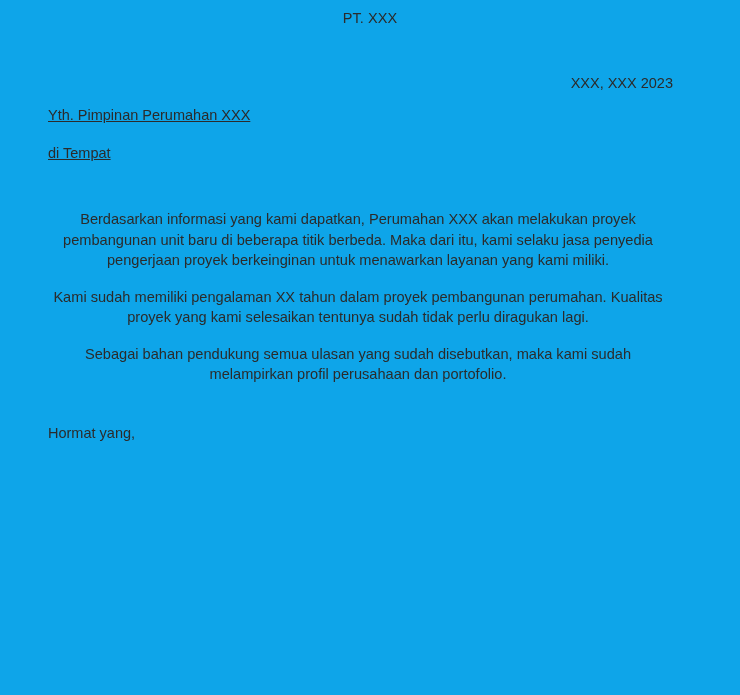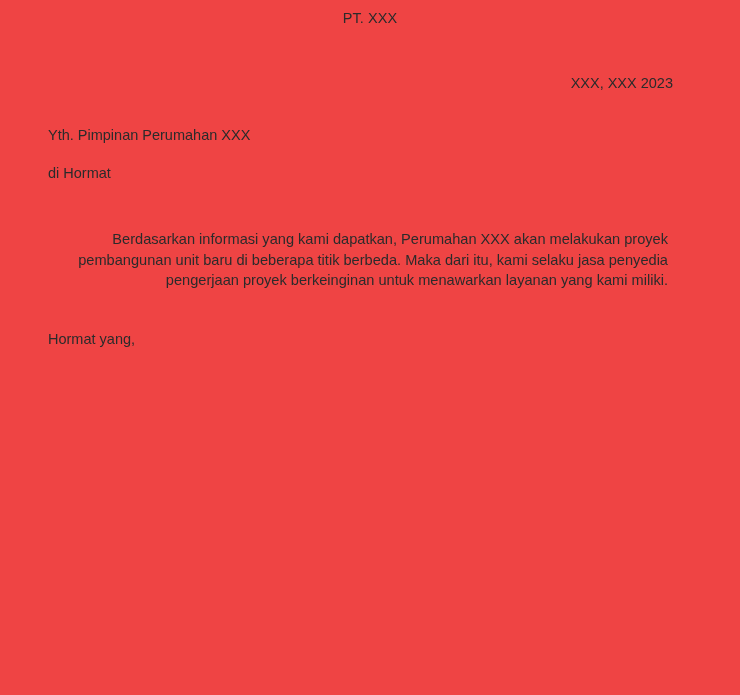--- a/index.html
+++ b/index.html
@@ -13,21 +13,21 @@
     overflow: hidden;
     font-family: "Liberation Sans", sans-serif;
     color: #262626;
     -webkit-font-smoothing: antialiased;
   }
 
   .page {
     position: relative;
     width: 740px;
     height: 695px;
-    background: #ef4444;
+    background: #0ea5e9;
     box-sizing: border-box;
   }
 
   
   .letterhead {
     width: 100%;
     text-align: center;
     padding-top: 8px;
   }
   .letterhead-line {
@@ -51,38 +51,39 @@
     color: #2b2b2b;
   }
 
   
   .content {
     padding-left: 48px;
     padding-right: 70px;
   }
 
   .recipient {
-    margin-top: 32px;
+    margin-top: 12px;
     font-size: 14.5px;
     line-height: 20px;
     color: #2b2b2b;
+    text-decoration: underline;
   }
   .recipient .addressee { margin-bottom: 18px; }
 
   .paragraphs {
     margin-top: 46px;
   }
   .para {
     font-family: "Liberation Sans Narrow", "Liberation Sans", sans-serif;
     font-stretch: condensed;
     font-size: 14.6px;
     line-height: 20.5px;
     color: #2b2b2b;
     margin: 0 0 16px 0;
-    text-align: right;
+    text-align: center;
     max-width: 620px;
   }
   .para:last-child { margin-bottom: 0; }
 
   .closing {
     margin-top: 38px;
     font-size: 14.5px;
     line-height: 20px;
     color: #2b2b2b;
   }
@@ -98,25 +99,27 @@
   <div class="letterhead">
     <div class="letterhead-line company">PT. XXX</div>
   </div>
 
   <div class="date-row">XXX, XXX 2023</div>
 
   <div class="content">
 
     <div class="recipient">
       <div class="addressee">Yth. Pimpinan Perumahan XXX</div>
-      <div class="location">di Hormat</div>
+      <div class="location">di Tempat</div>
     </div>
 
     <div class="paragraphs">
       <p class="para">Berdasarkan informasi yang kami dapatkan, Perumahan XXX akan melakukan proyek pembangunan unit baru di beberapa titik berbeda. Maka dari itu, kami selaku jasa penyedia pengerjaan proyek berkeinginan untuk menawarkan layanan yang kami miliki.</p>
+      <p class="para">Kami sudah memiliki pengalaman XX tahun dalam proyek pembangunan perumahan. Kualitas proyek yang kami selesaikan tentunya sudah tidak perlu diragukan lagi.</p>
+      <p class="para">Sebagai bahan pendukung semua ulasan yang sudah disebutkan, maka kami sudah melampirkan profil perusahaan dan portofolio.</p>
     </div>
 
     <div class="closing">
       <div class="salutation">Hormat yang,</div>
       <div class="signature-space"></div>
 
     </div>
 
   </div>
 </div>

